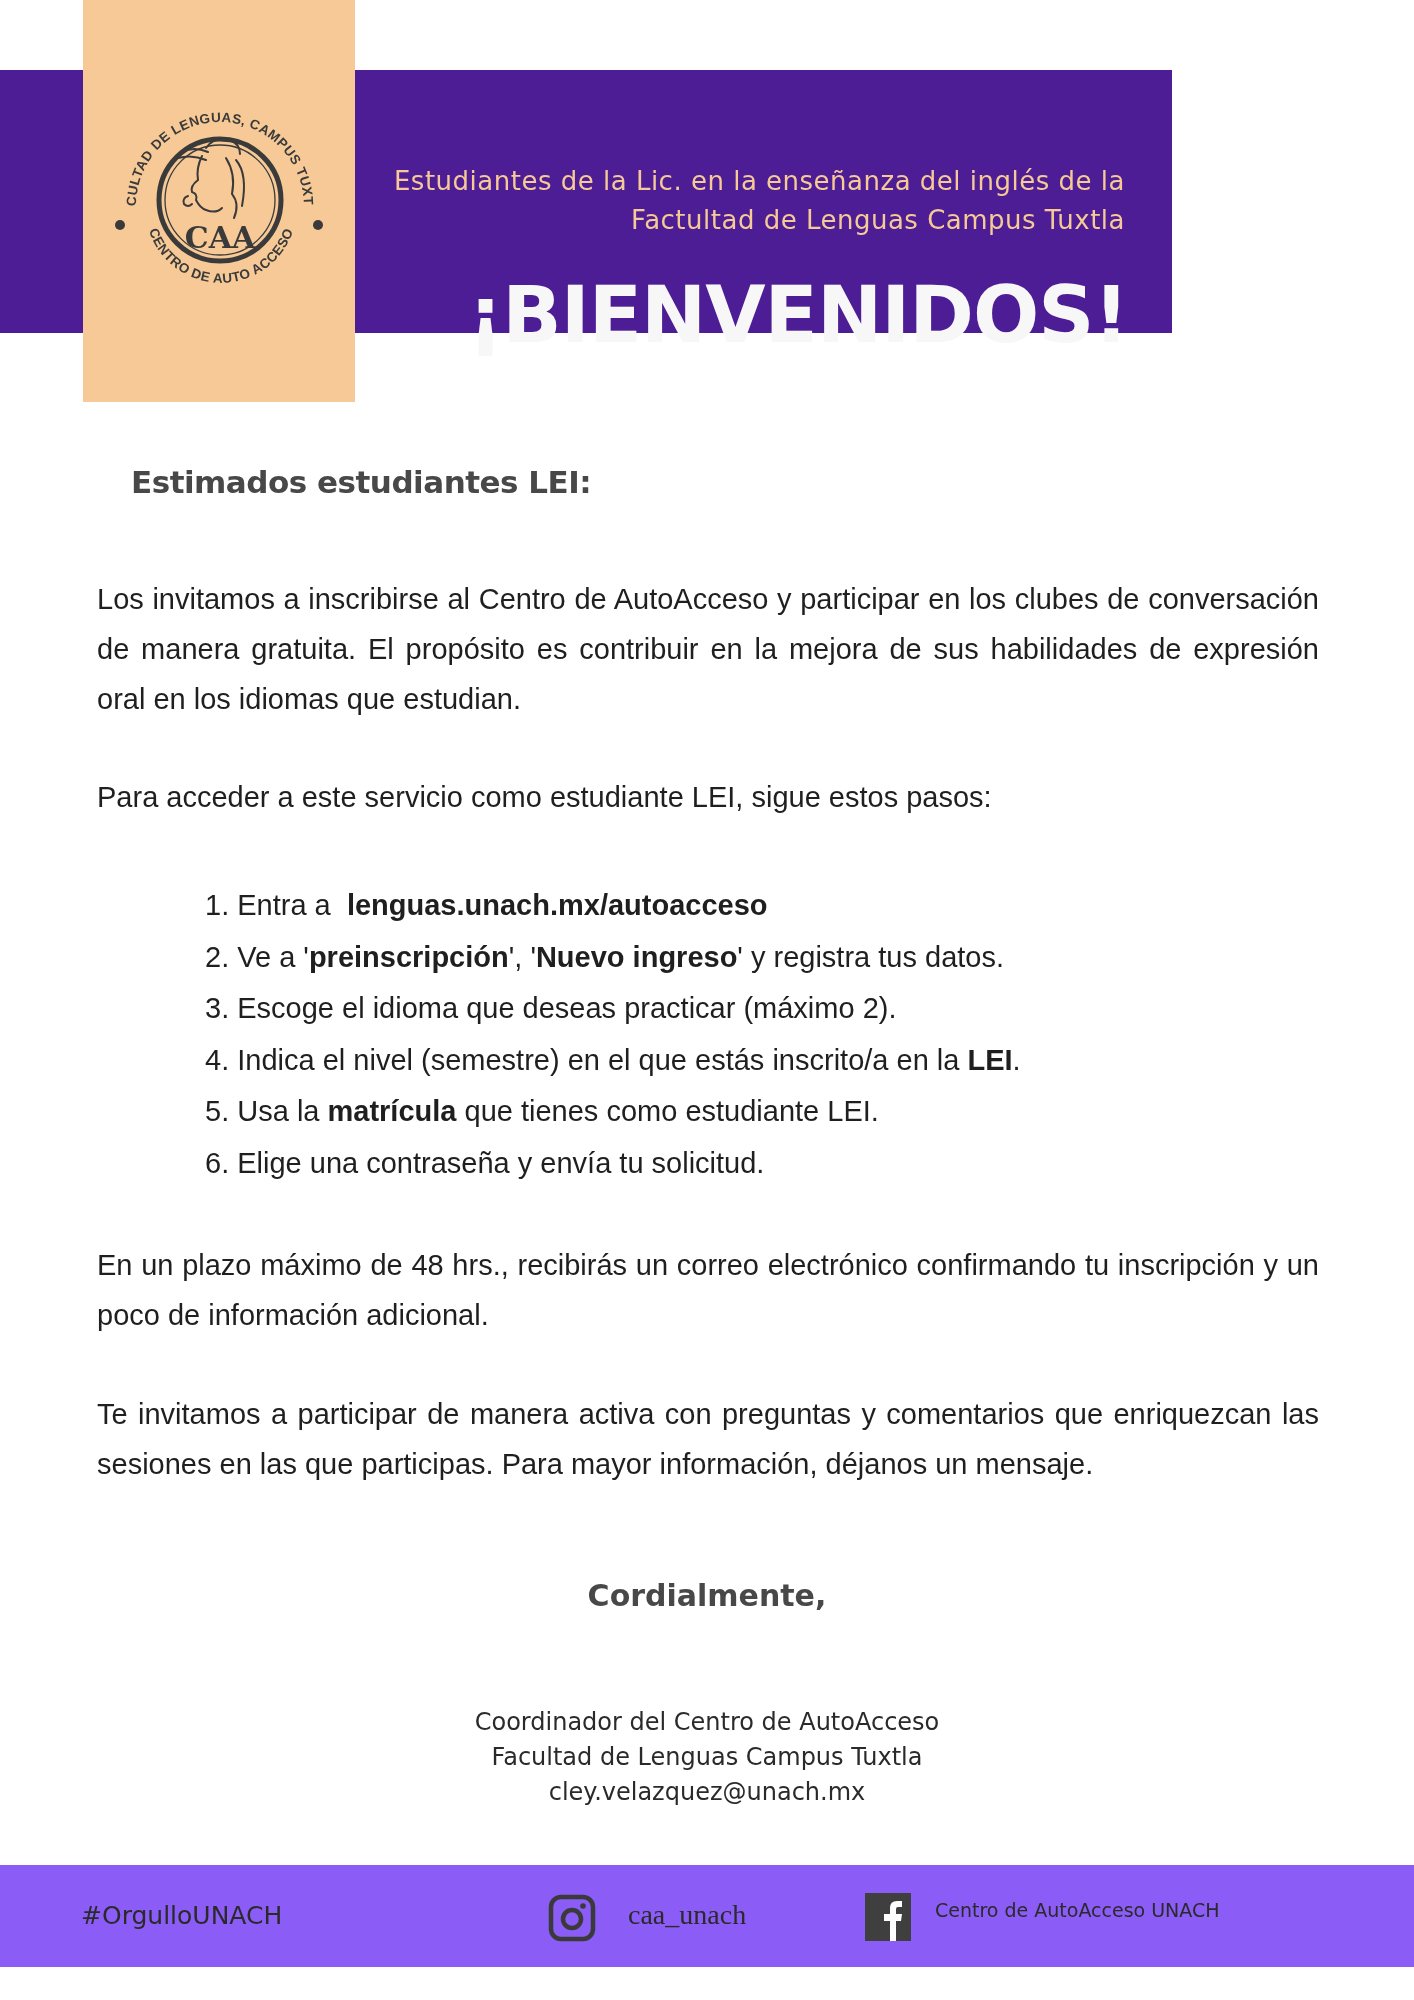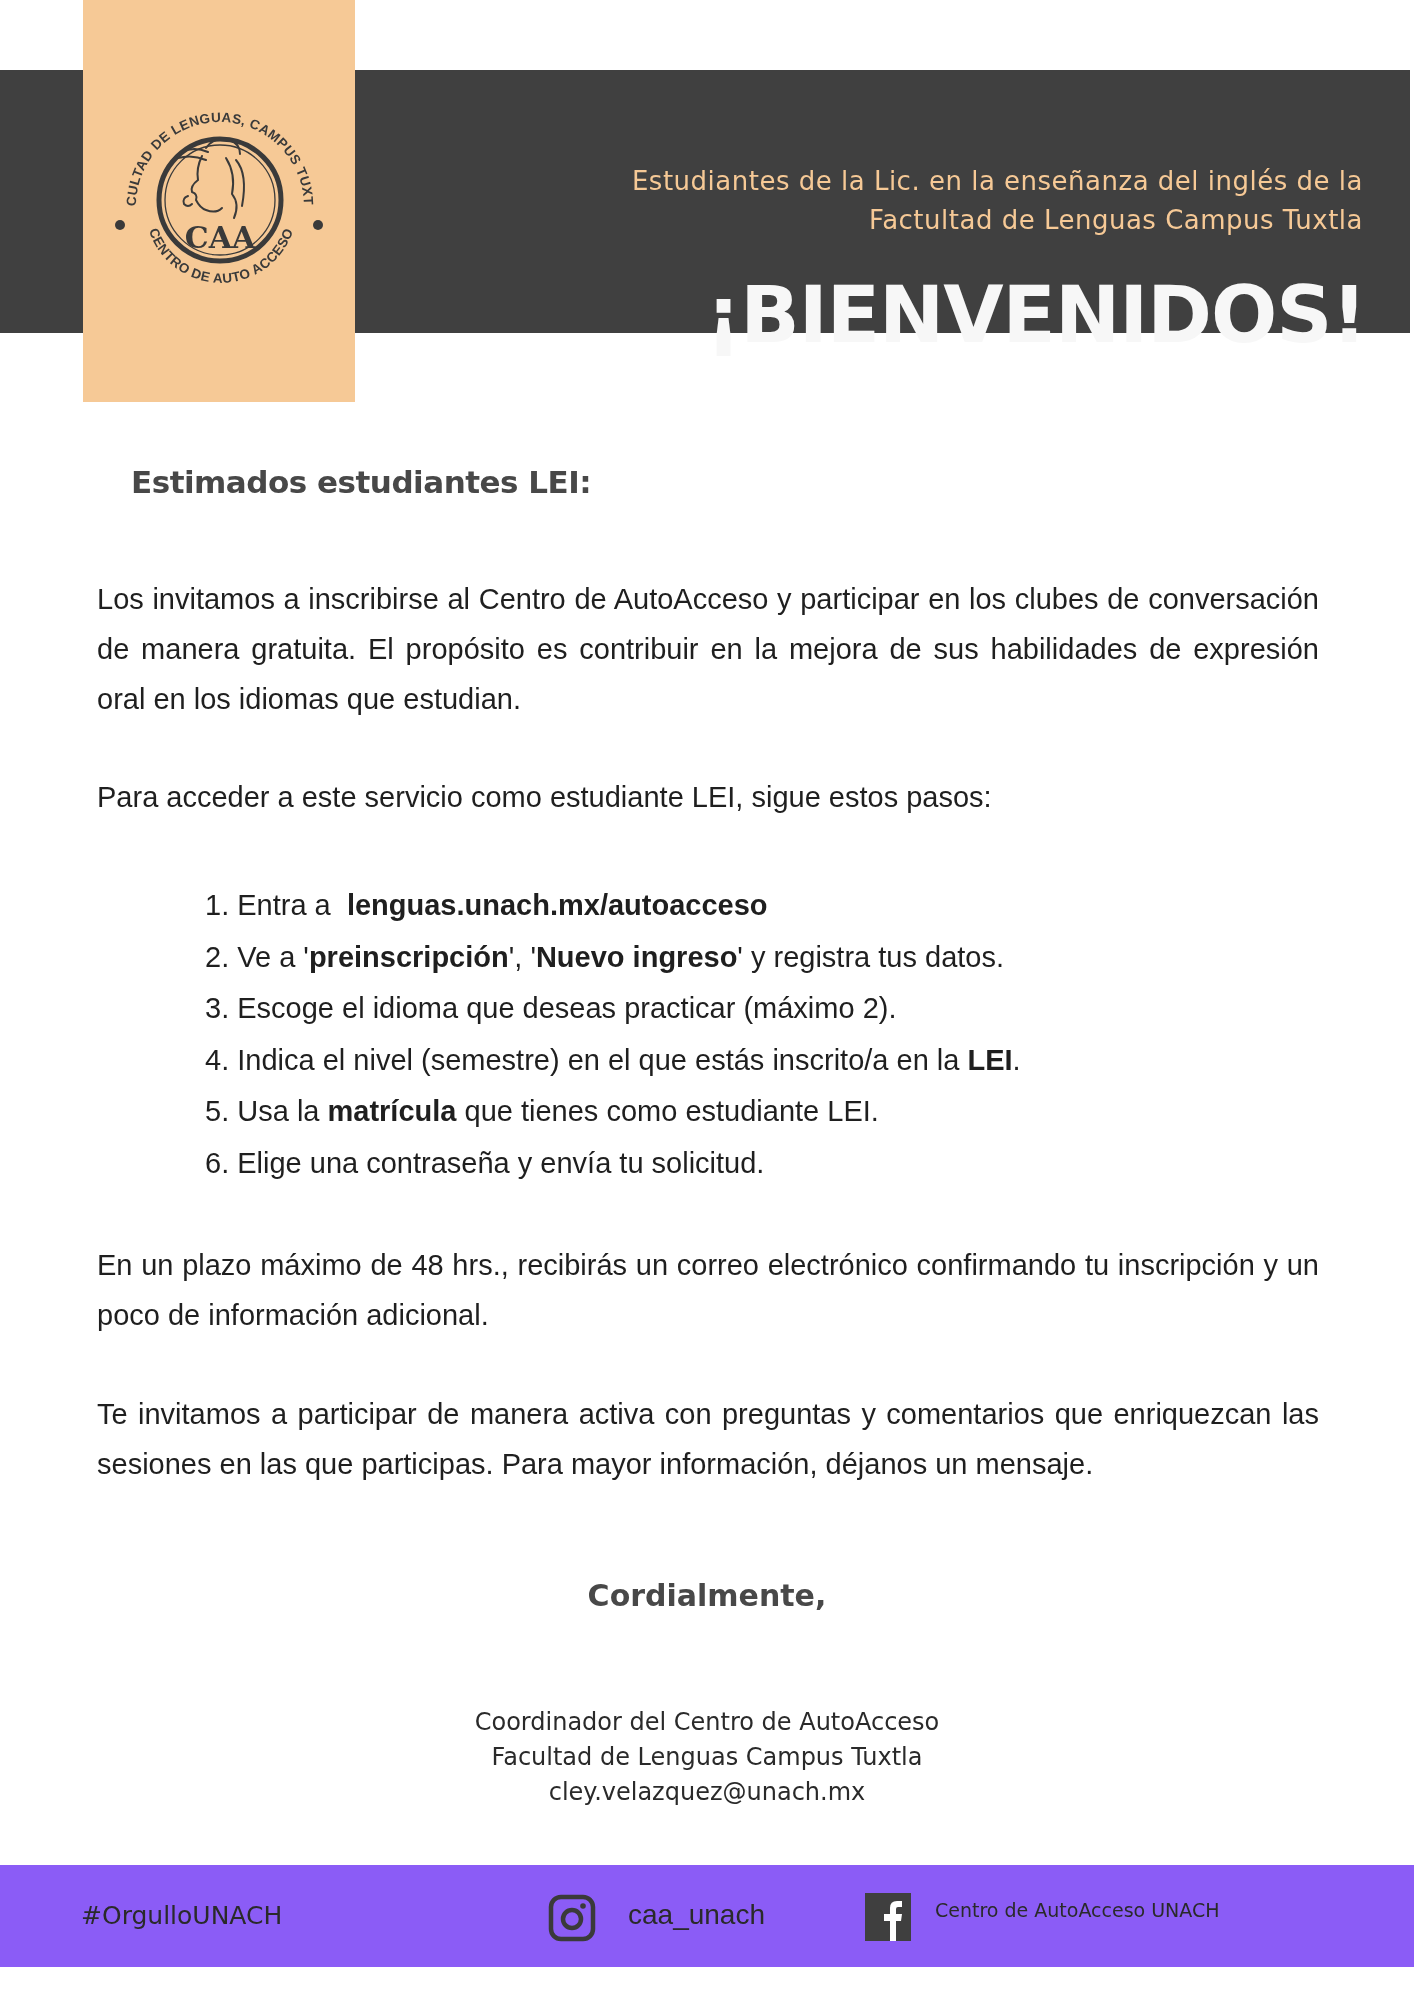--- a/index.html
+++ b/index.html
@@ -1,32 +1,32 @@
 <!DOCTYPE html>
 <html><head>
 <meta charset="utf-8">
 <style>
   html, body { margin:0; padding:0; background:#ffffff; }
   body { width:1414px; height:2000px; position:relative; overflow:hidden; font-family:"DejaVu Sans", sans-serif; color:#222; }
-  .header-band { position:absolute; left:0; top:70px; width:1410px; height:263px; background:#404040; }
+  .header-band { position:absolute; left:0; top:70px; width:1172px; height:263px; background:#4c1d95; }
   .logo-box { position:absolute; left:83px; top:0; width:272px; height:402px; background:#F6C996; }
   .logo-svg { position:absolute; left:15px; top:78px; width:240px; height:240px; }
   .header-sub { position:absolute; right:47px; top:92px; width:820px; text-align:right; color:#F6C996; font-family:"DejaVu Sans", sans-serif; font-size:26px; line-height:39px; letter-spacing:0.5px; }
   .header-title { position:absolute; right:44px; top:200px; text-align:right; color:#F7F7F7; font-family:"DejaVu Sans", sans-serif; font-weight:bold; font-size:78px; line-height:90px; letter-spacing:-1px; }
   .greeting { position:absolute; left:131px; top:464px; font-family:"DejaVu Sans", sans-serif; font-weight:bold; font-size:31px; color:#484848; letter-spacing:-0.5px; }
   .para { position:absolute; left:97px; width:1222px; font-family:"Liberation Sans", sans-serif; font-size:29px; line-height:50px; color:#1f1f1f; text-align:justify; }
   .para.left { text-align:left; }
   .steps { position:absolute; left:205px; top:880px; margin:0; padding:0; list-style:none; font-family:"Liberation Sans", sans-serif; font-size:29px; line-height:51.5px; color:#1f1f1f; }
   .steps li b { font-weight:bold; }
   .closing { position:absolute; left:0; width:1414px; top:1578px; text-align:center; font-family:"DejaVu Sans", sans-serif; font-weight:bold; font-size:30px; color:#484848; }
   .signature { position:absolute; left:0; width:1414px; top:1705px; text-align:center; font-family:"DejaVu Sans", sans-serif; font-size:24px; line-height:35px; color:#2a2a2a; }
   .footer { position:absolute; left:0; top:1865px; width:1414px; height:102px; background:#8b5cf6; }
   .footer-tag { position:absolute; left:81px; top:36px; font-family:"DejaVu Sans", sans-serif; font-size:25px; color:#2a2a2a; }
   .ig-icon { position:absolute; left:548px; top:29px; width:48px; height:48px; }
-  .ig-handle { position:absolute; left:628px; top:34px; font-family:Liberation Sans, sans-serif; font-size:28px; color:#2a2a2a; }
+  .ig-handle { position:absolute; left:628px; top:34px; font-family:Liberation Serif, serif; font-size:28px; color:#2a2a2a; }
   .fb-icon { position:absolute; left:865px; top:28px; width:46px; height:48px; }
   .fb-name { position:absolute; left:935px; top:34px; font-family:"DejaVu Sans", sans-serif; font-size:19px; color:#2a2a2a; }
 </style>
 </head>
 <body>
 
 <div class="header-band">
   <div class="header-sub">
     <div>Estudiantes de la Lic. en la enseñanza del inglés de la</div>
     <div>Factultad de Lenguas Campus Tuxtla</div>

